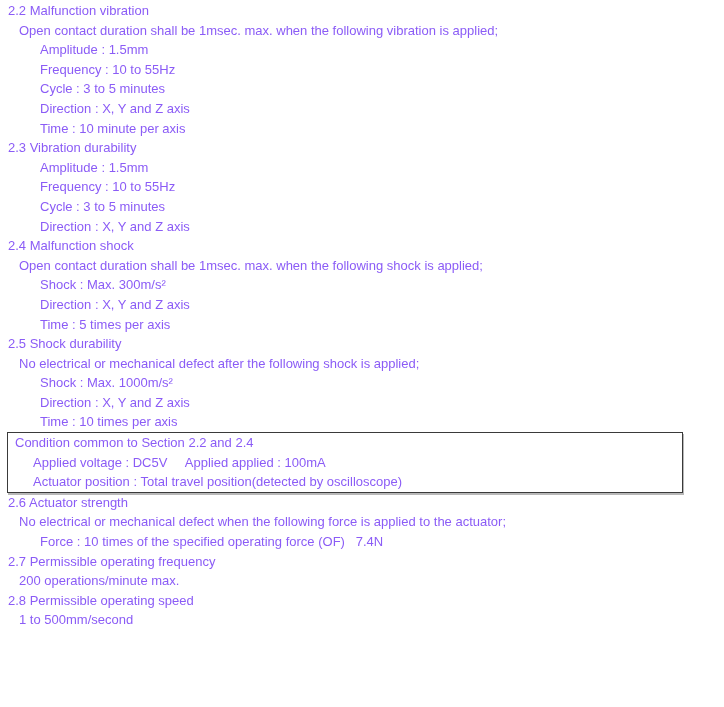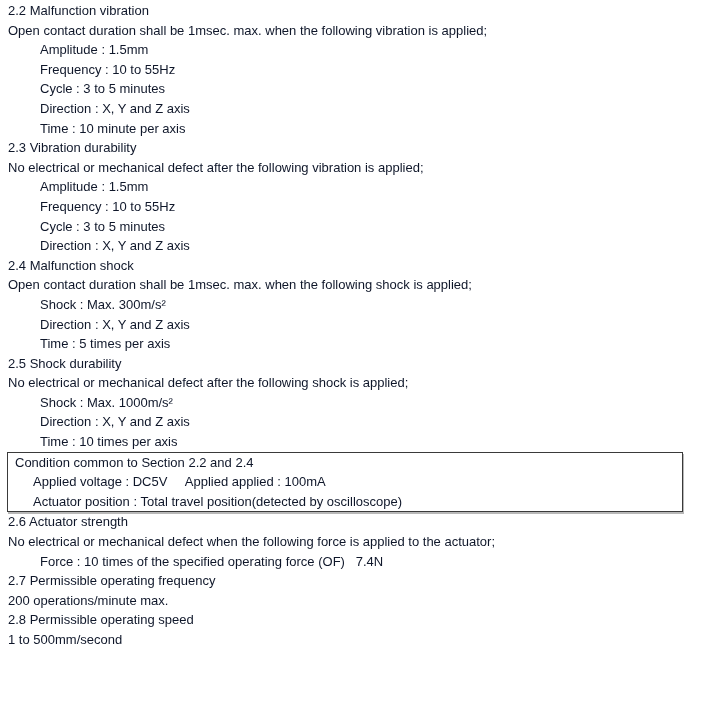--- a/index.html
+++ b/index.html
@@ -20,48 +20,47 @@
     box-sizing: border-box;
   }
   .line {
     line-height: 19.6px;
     height: 19.6px;
     white-space: pre;
     overflow: visible;
   }
   
   .indent-0 { padding-left: 8px; }
-  .indent-1 { padding-left: 8px; }
+  .indent-1 { padding-left: 19px; }
   .indent-2 { padding-left: 40px; }
   
   .cond-box {
     margin-left: 7px;
     width: 676px;
     border: 1px solid #3a3a3a;
     box-sizing: border-box;
     box-shadow: 1px 2px 0 #b8b8b8;
     background: #ffffff;
   }
   .bindent-0 { padding-left: 7px; }
   .bindent-1 { padding-left: 25px; }
 </style>
 </head>
 <body>
 
-<div class="page" style="color: #0f172a;">
+<div class="page" style="color: #8b5cf6;">
   <div id="lines-top">
       <div class="line indent-0">2.2 Malfunction vibration</div>
       <div class="line indent-1">Open contact duration shall be 1msec. max. when the following vibration is applied;</div>
       <div class="line indent-2">Amplitude : 1.5mm</div>
       <div class="line indent-2">Frequency : 10 to 55Hz</div>
       <div class="line indent-2">Cycle : 3 to 5 minutes</div>
       <div class="line indent-2">Direction : X, Y and Z axis</div>
       <div class="line indent-2">Time : 10 minute per axis</div>
       <div class="line indent-0">2.3 Vibration durability</div>
-      <div class="line indent-1">No electrical or mechanical defect after the following vibration is applied;</div>
       <div class="line indent-2">Amplitude : 1.5mm</div>
       <div class="line indent-2">Frequency : 10 to 55Hz</div>
       <div class="line indent-2">Cycle : 3 to 5 minutes</div>
       <div class="line indent-2">Direction : X, Y and Z axis</div>
       <div class="line indent-0">2.4 Malfunction shock</div>
       <div class="line indent-1">Open contact duration shall be 1msec. max. when the following shock is applied;</div>
       <div class="line indent-2">Shock : Max. 300m/s²</div>
       <div class="line indent-2">Direction : X, Y and Z axis</div>
       <div class="line indent-2">Time : 5 times per axis</div>
       <div class="line indent-0">2.5 Shock durability</div>

